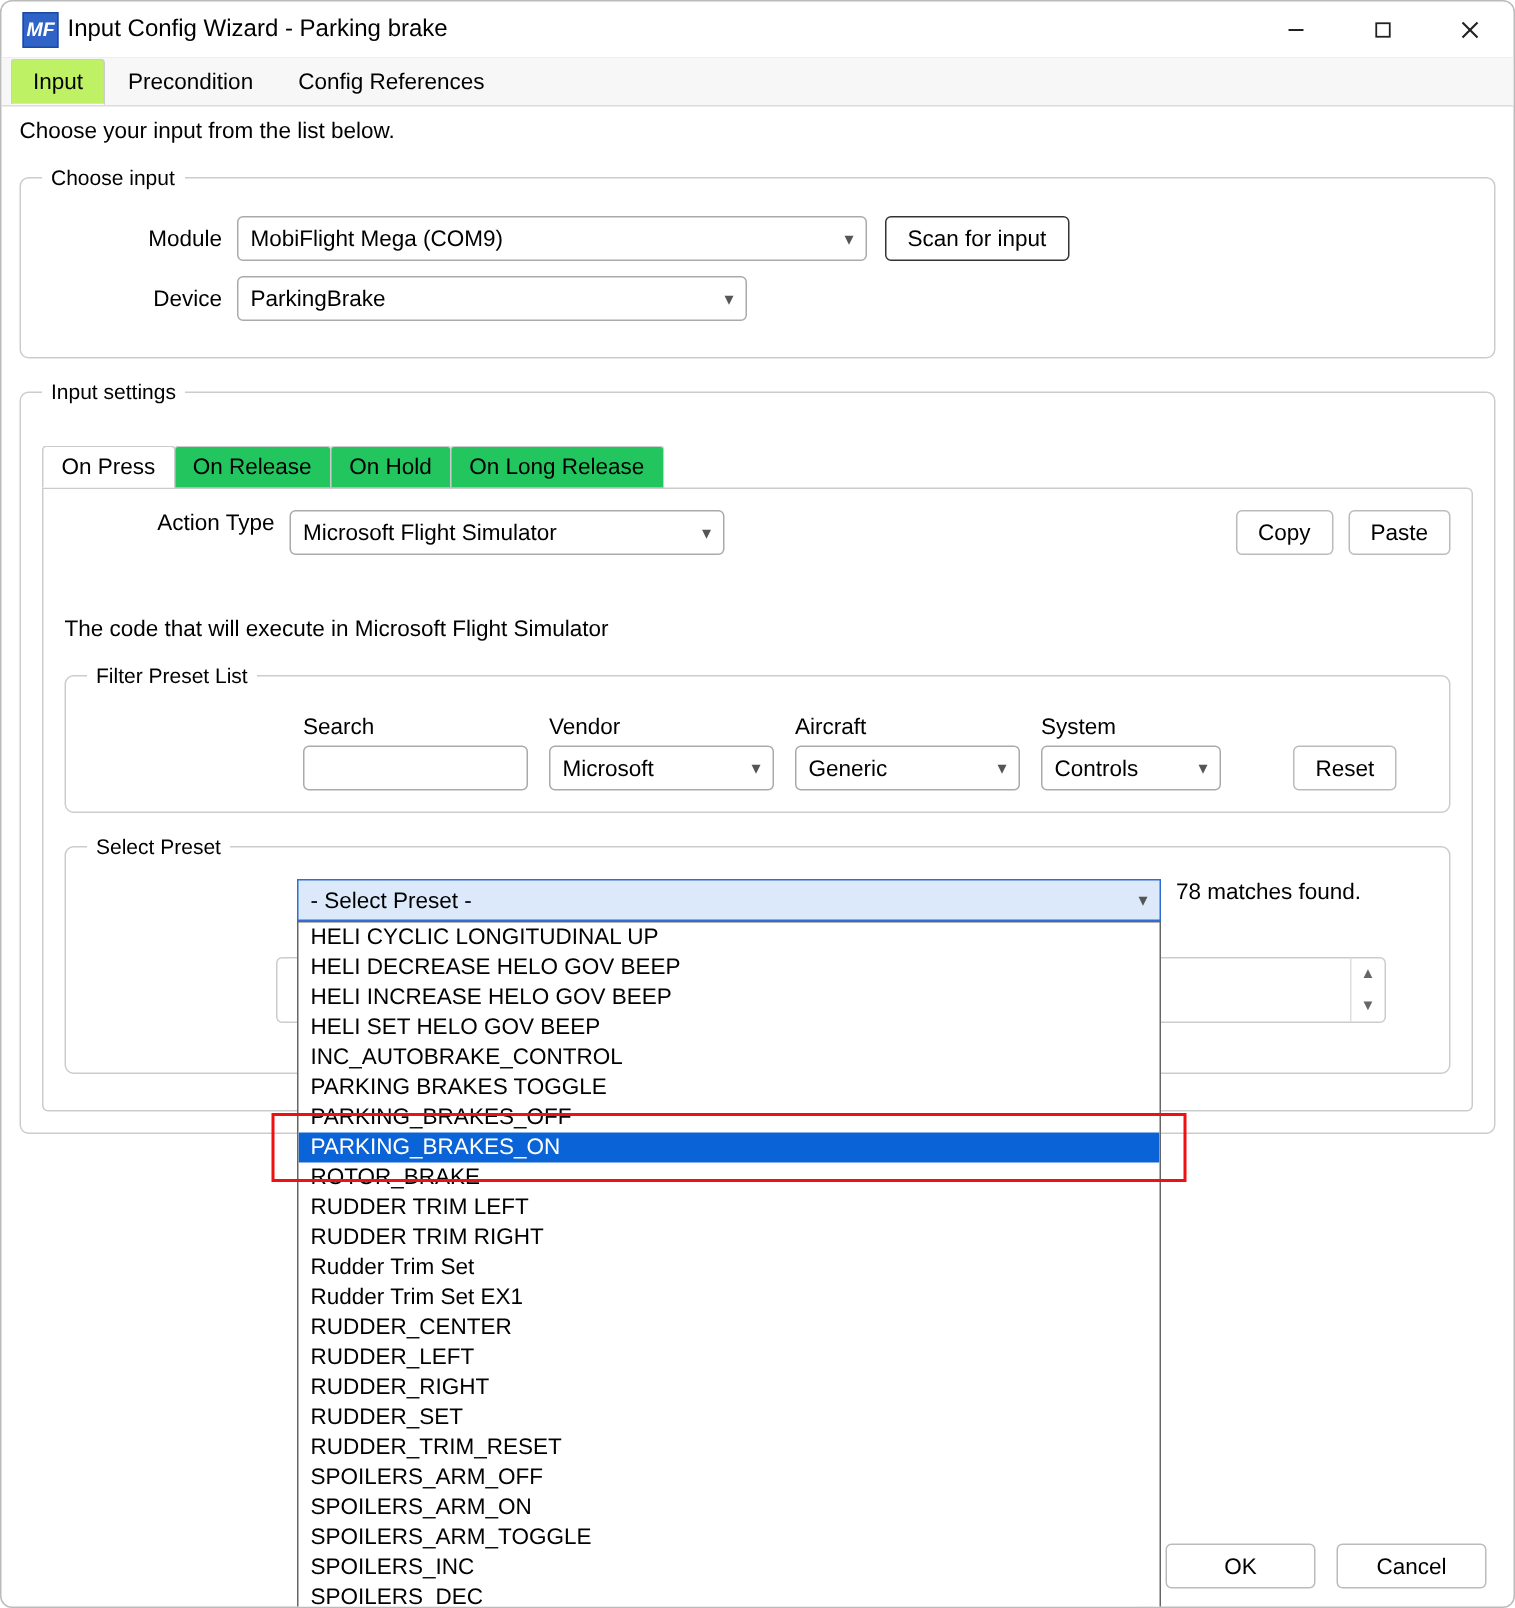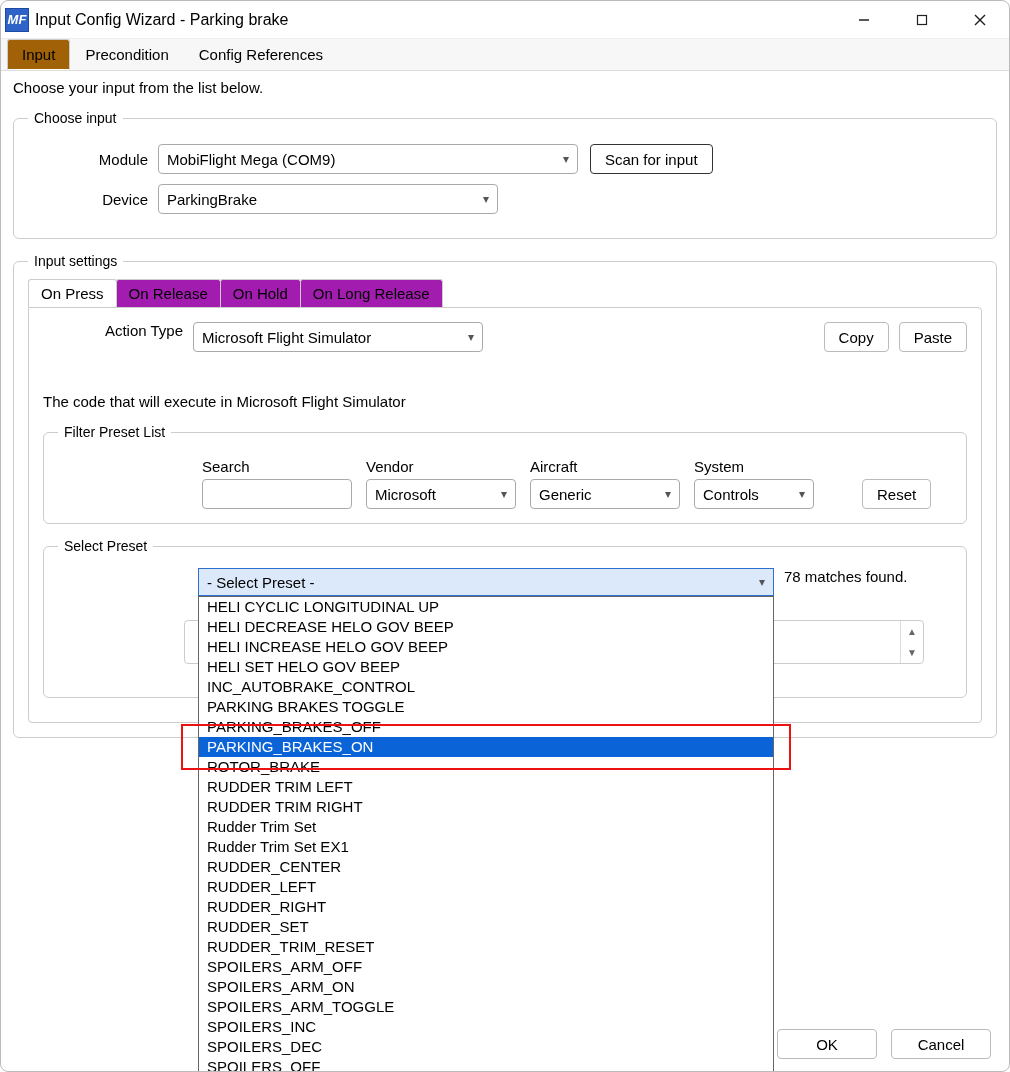--- a/index.html
+++ b/index.html
@@ -13,21 +13,21 @@
     height: 1072px;
     border: 1px solid #bbb;
     border-radius: 8px;
     overflow: hidden;
     position: relative;
   }
   .titlebar {
     display: flex;
     align-items: center;
     height: 38px;
-    padding-left: 4px;
+    padding-left: 14px;
     border-bottom: 1px solid #eee;
   }
   .app-icon {
     width: 24px; height: 24px;
     background: #2f63c7;
     color: #fff;
     font-weight: bold;
     font-style: italic;
     font-size: 13px;
     display:flex;align-items:center;justify-content:center;
@@ -47,21 +47,21 @@
     border-bottom:1px solid #ddd;
     padding-left:6px;
     background:#f7f7f7;
   }
   .tab-main {
     padding:6px 14px 6px 14px;
     font-size:15px;
     border:1px solid transparent;
   }
   .tab-main.active {
-    background:#a16207;
+    background:#bef264;
     border:1px solid #ccc;
     border-bottom:1px solid #fff;
     border-radius:3px 3px 0 0;
   }
   .body {
     padding:8px 12px 12px 12px;
   }
   fieldset {
     border:1px solid #ccc;
     border-radius:6px;
@@ -88,28 +88,28 @@
     border-radius:4px;
     background:#fff;
     height:30px;
     padding:0 14px;
     font-size:15px;
     display:inline-flex;align-items:center;justify-content:center;
   }
   .btn-light { border-color:#bbb; }
   .inner-tabs {
     display:flex;
-    margin-top:0;
+    margin-top:18px;
   }
   .inner-tab {
     border:1px solid #ccc;
     padding:5px 12px;
     font-size:15px;
     border-bottom:none;
-    background:#a21caf;
+    background:#22c55e;
     border-radius:3px 3px 0 0;
     margin-right:-1px;
   }
   .inner-tab.active { background:#fff; }
   .inner-panel { border:1px solid #ccc; padding:14px; border-radius:0 4px 4px 4px;}
   .action-row { display:flex; align-items:flex-start; }
   .filter-row { display:flex; gap:14px; }
   .filter-col { display:flex; flex-direction:column; }
   .filter-col label { font-size:15px; margin-bottom:4px;}
   .input-text { border:1px solid #aaa; border-radius:4px; height:30px; padding:0 6px; font-size:15px;}

